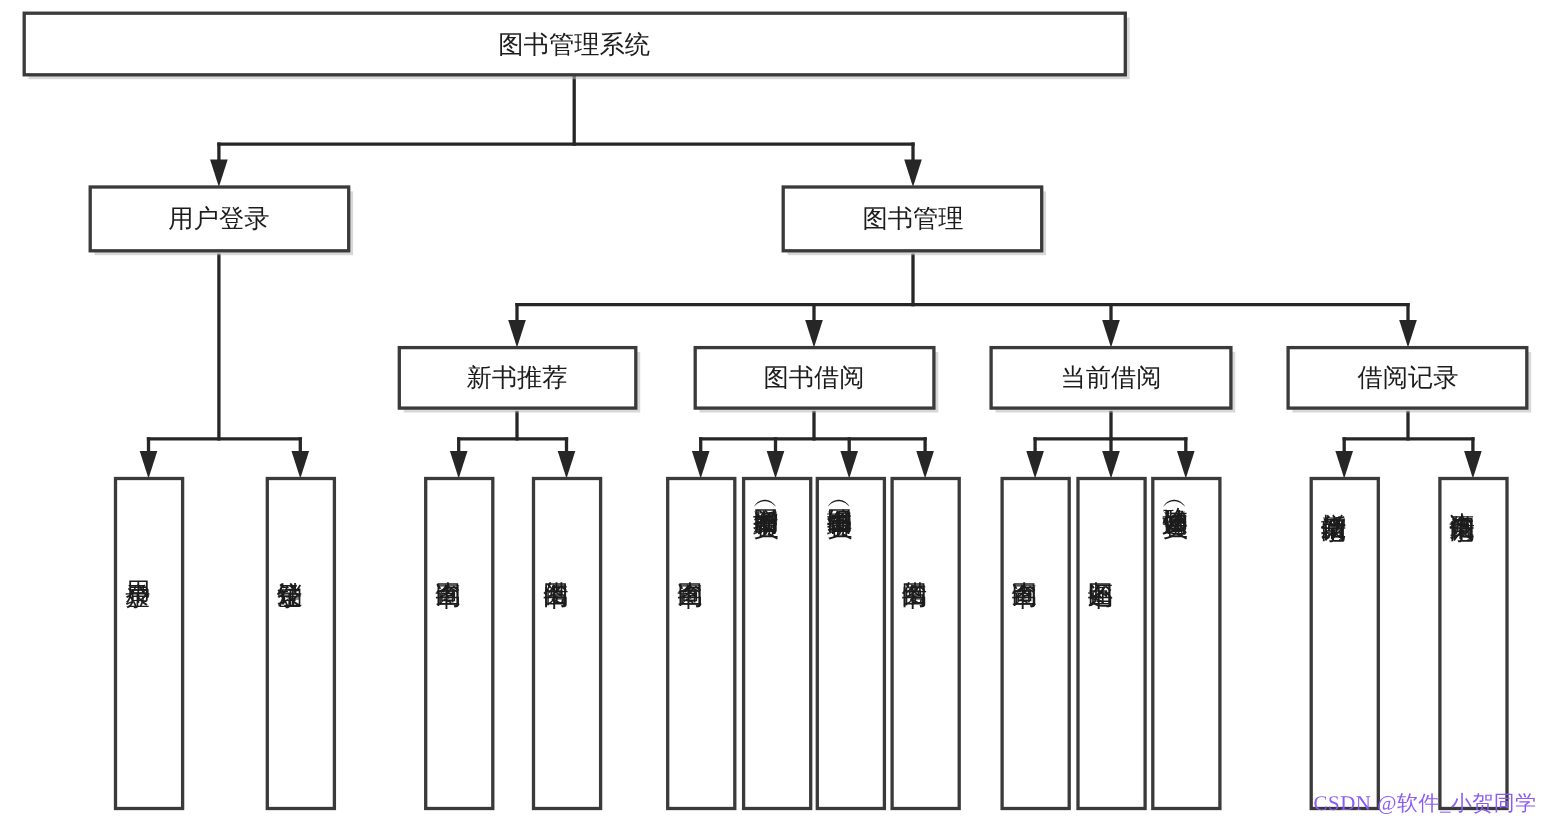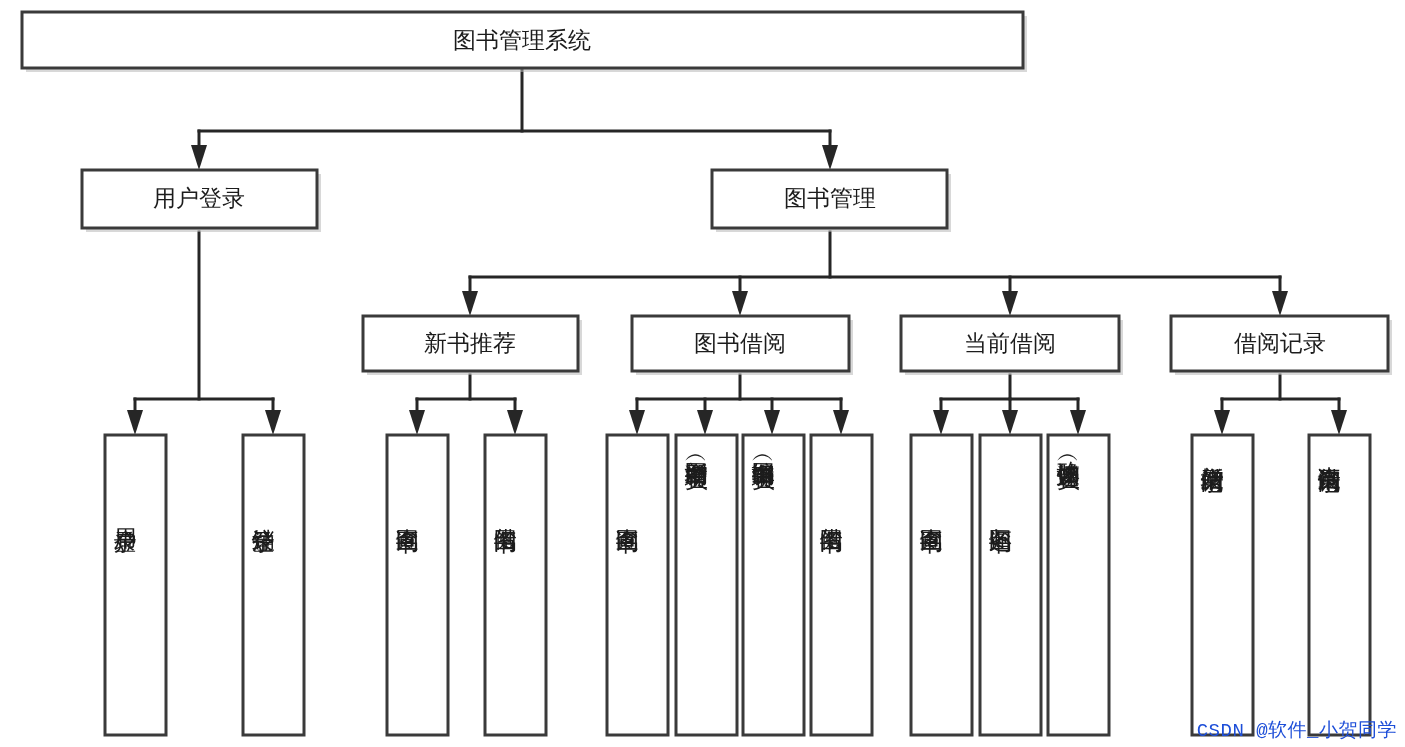--- a/index.html
+++ b/index.html
@@ -63,23 +63,23 @@
     color: #1c1c1c;
     letter-spacing: 1px;
     white-space: nowrap;
     text-align: start;
     pointer-events: none;
   }
   .watermark {
     position: absolute;
     right: 8px;
     bottom: 4px;
-    font-family: Liberation Mono, monospace;
+    font-family: Liberation Serif, serif;
     font-size: 19px;
-    color: #1d4ed8;
+    color: #8b5cf6;
     letter-spacing: 0.5px;
     white-space: nowrap;
     user-select: none;
     text-align: right;
   }
 </style>
 </head>
 <body>
 
 <div id="diagram-root">

